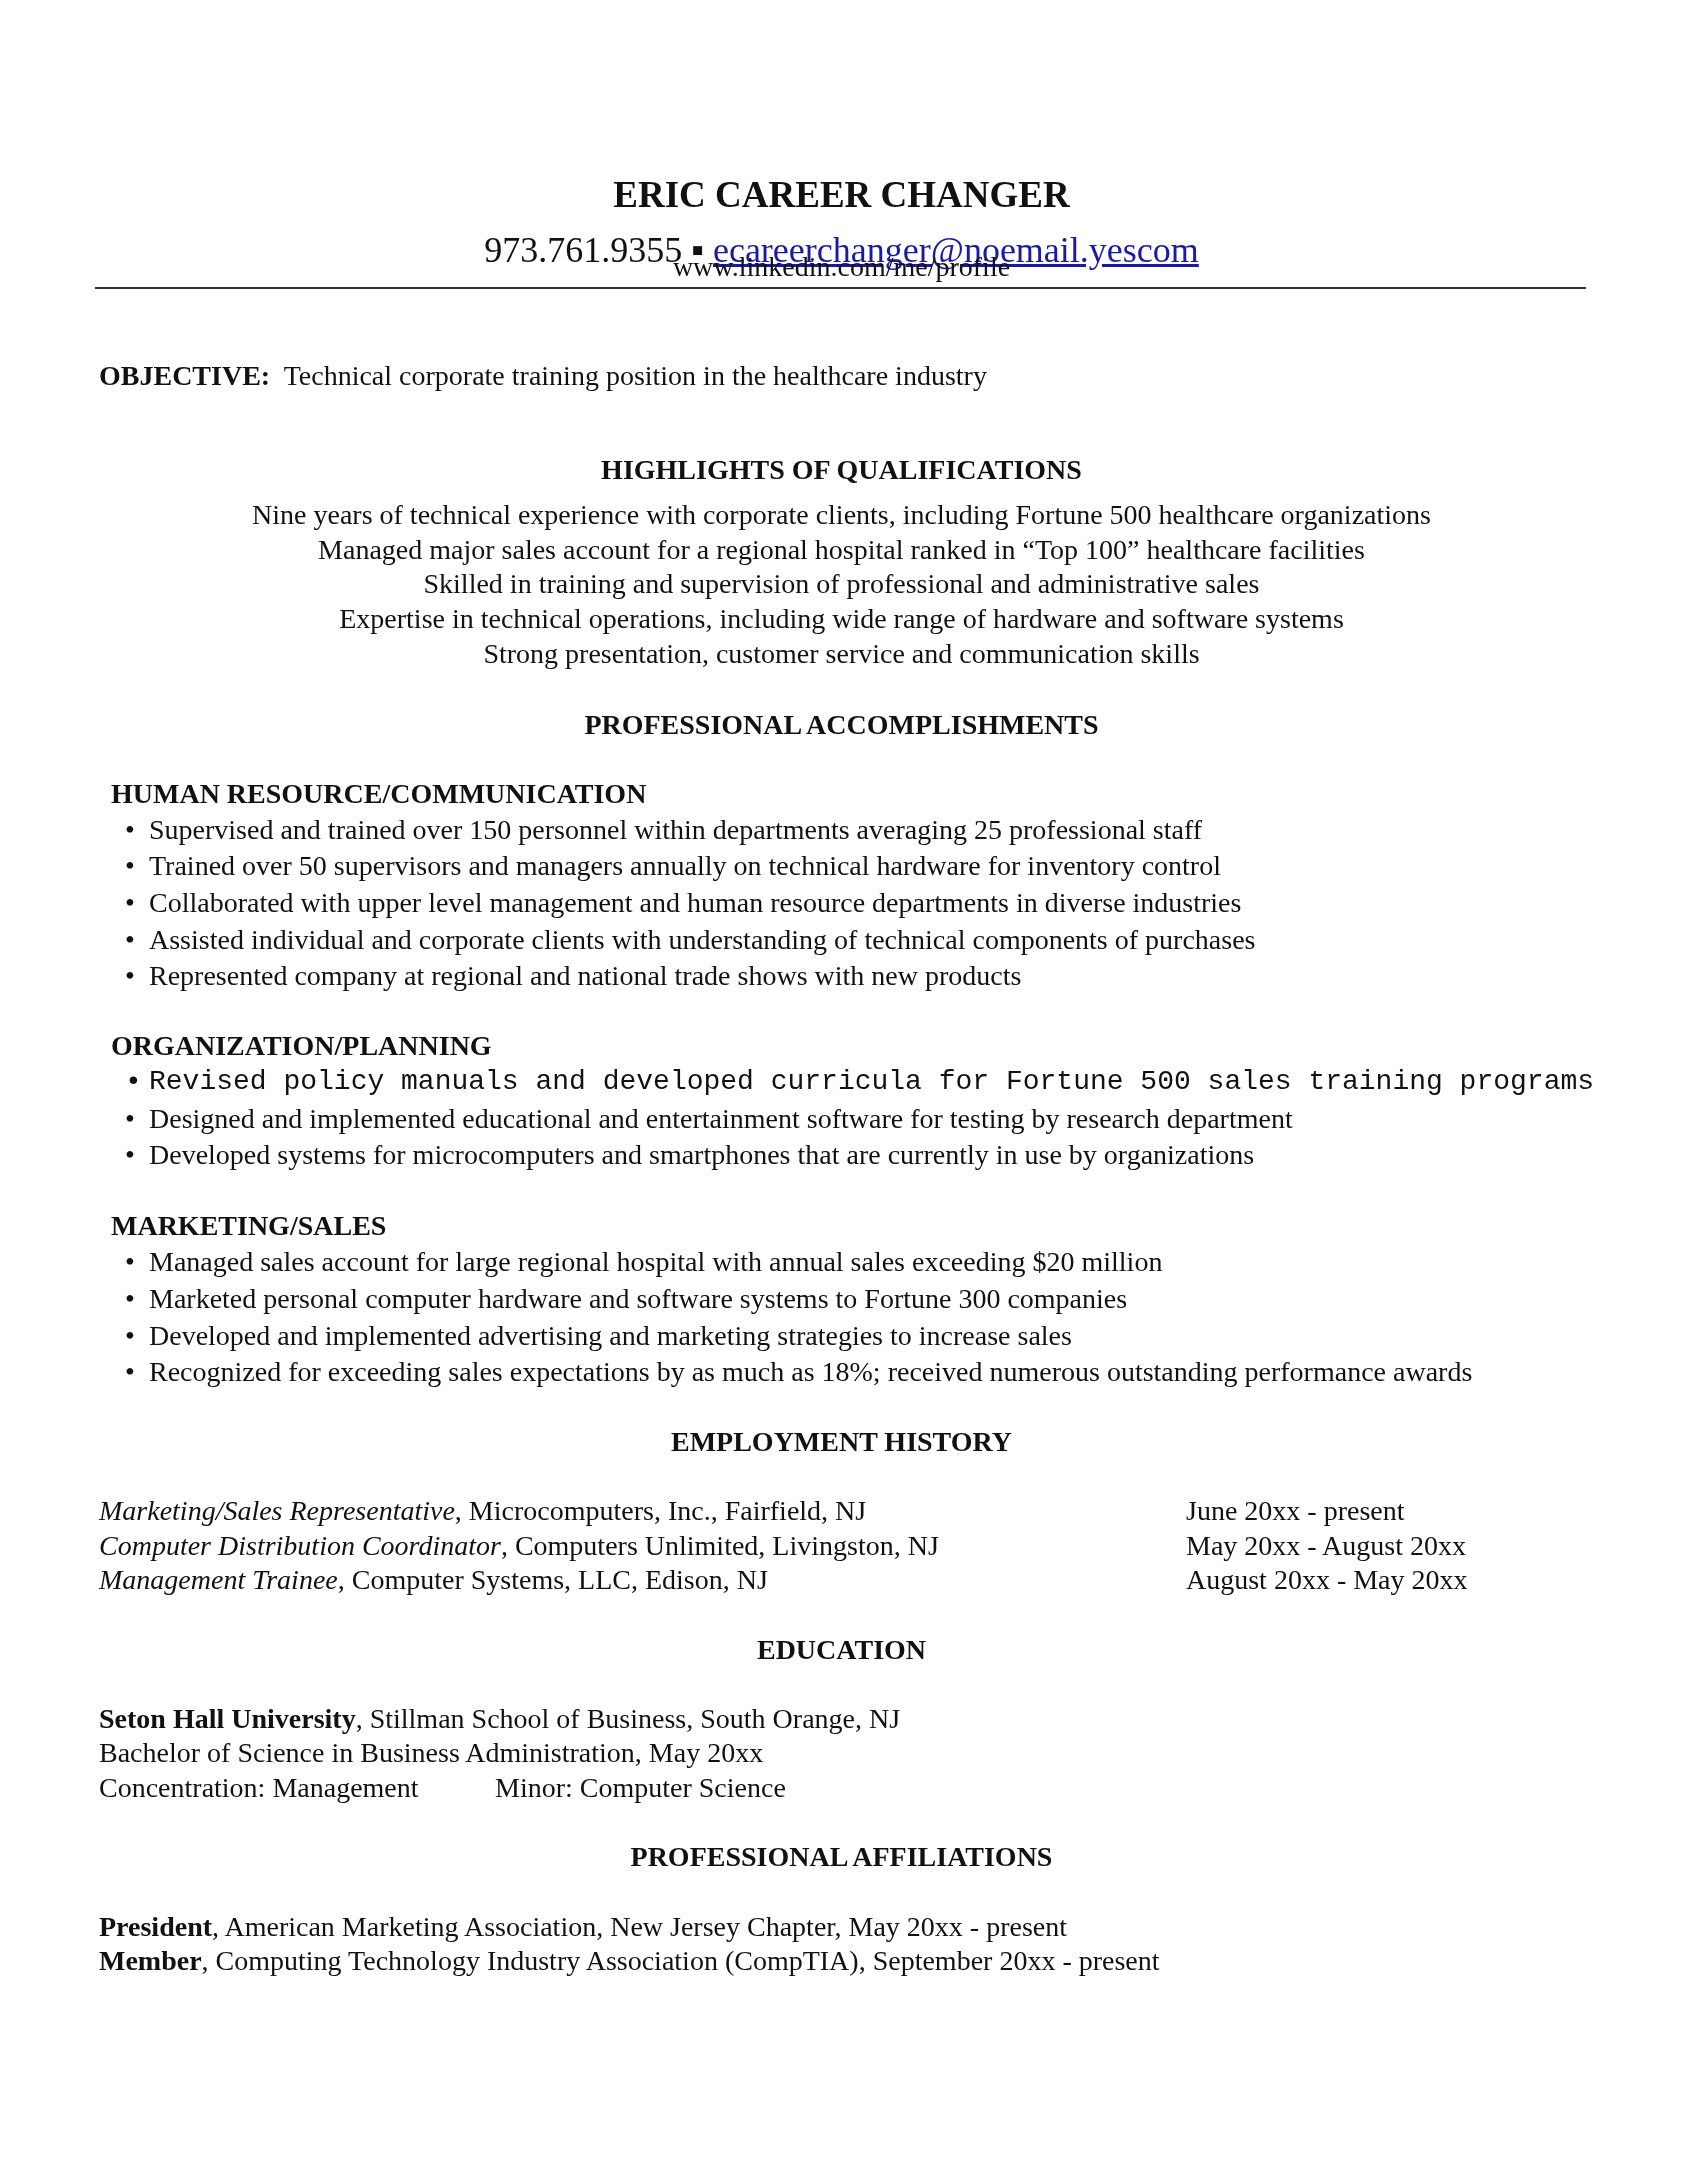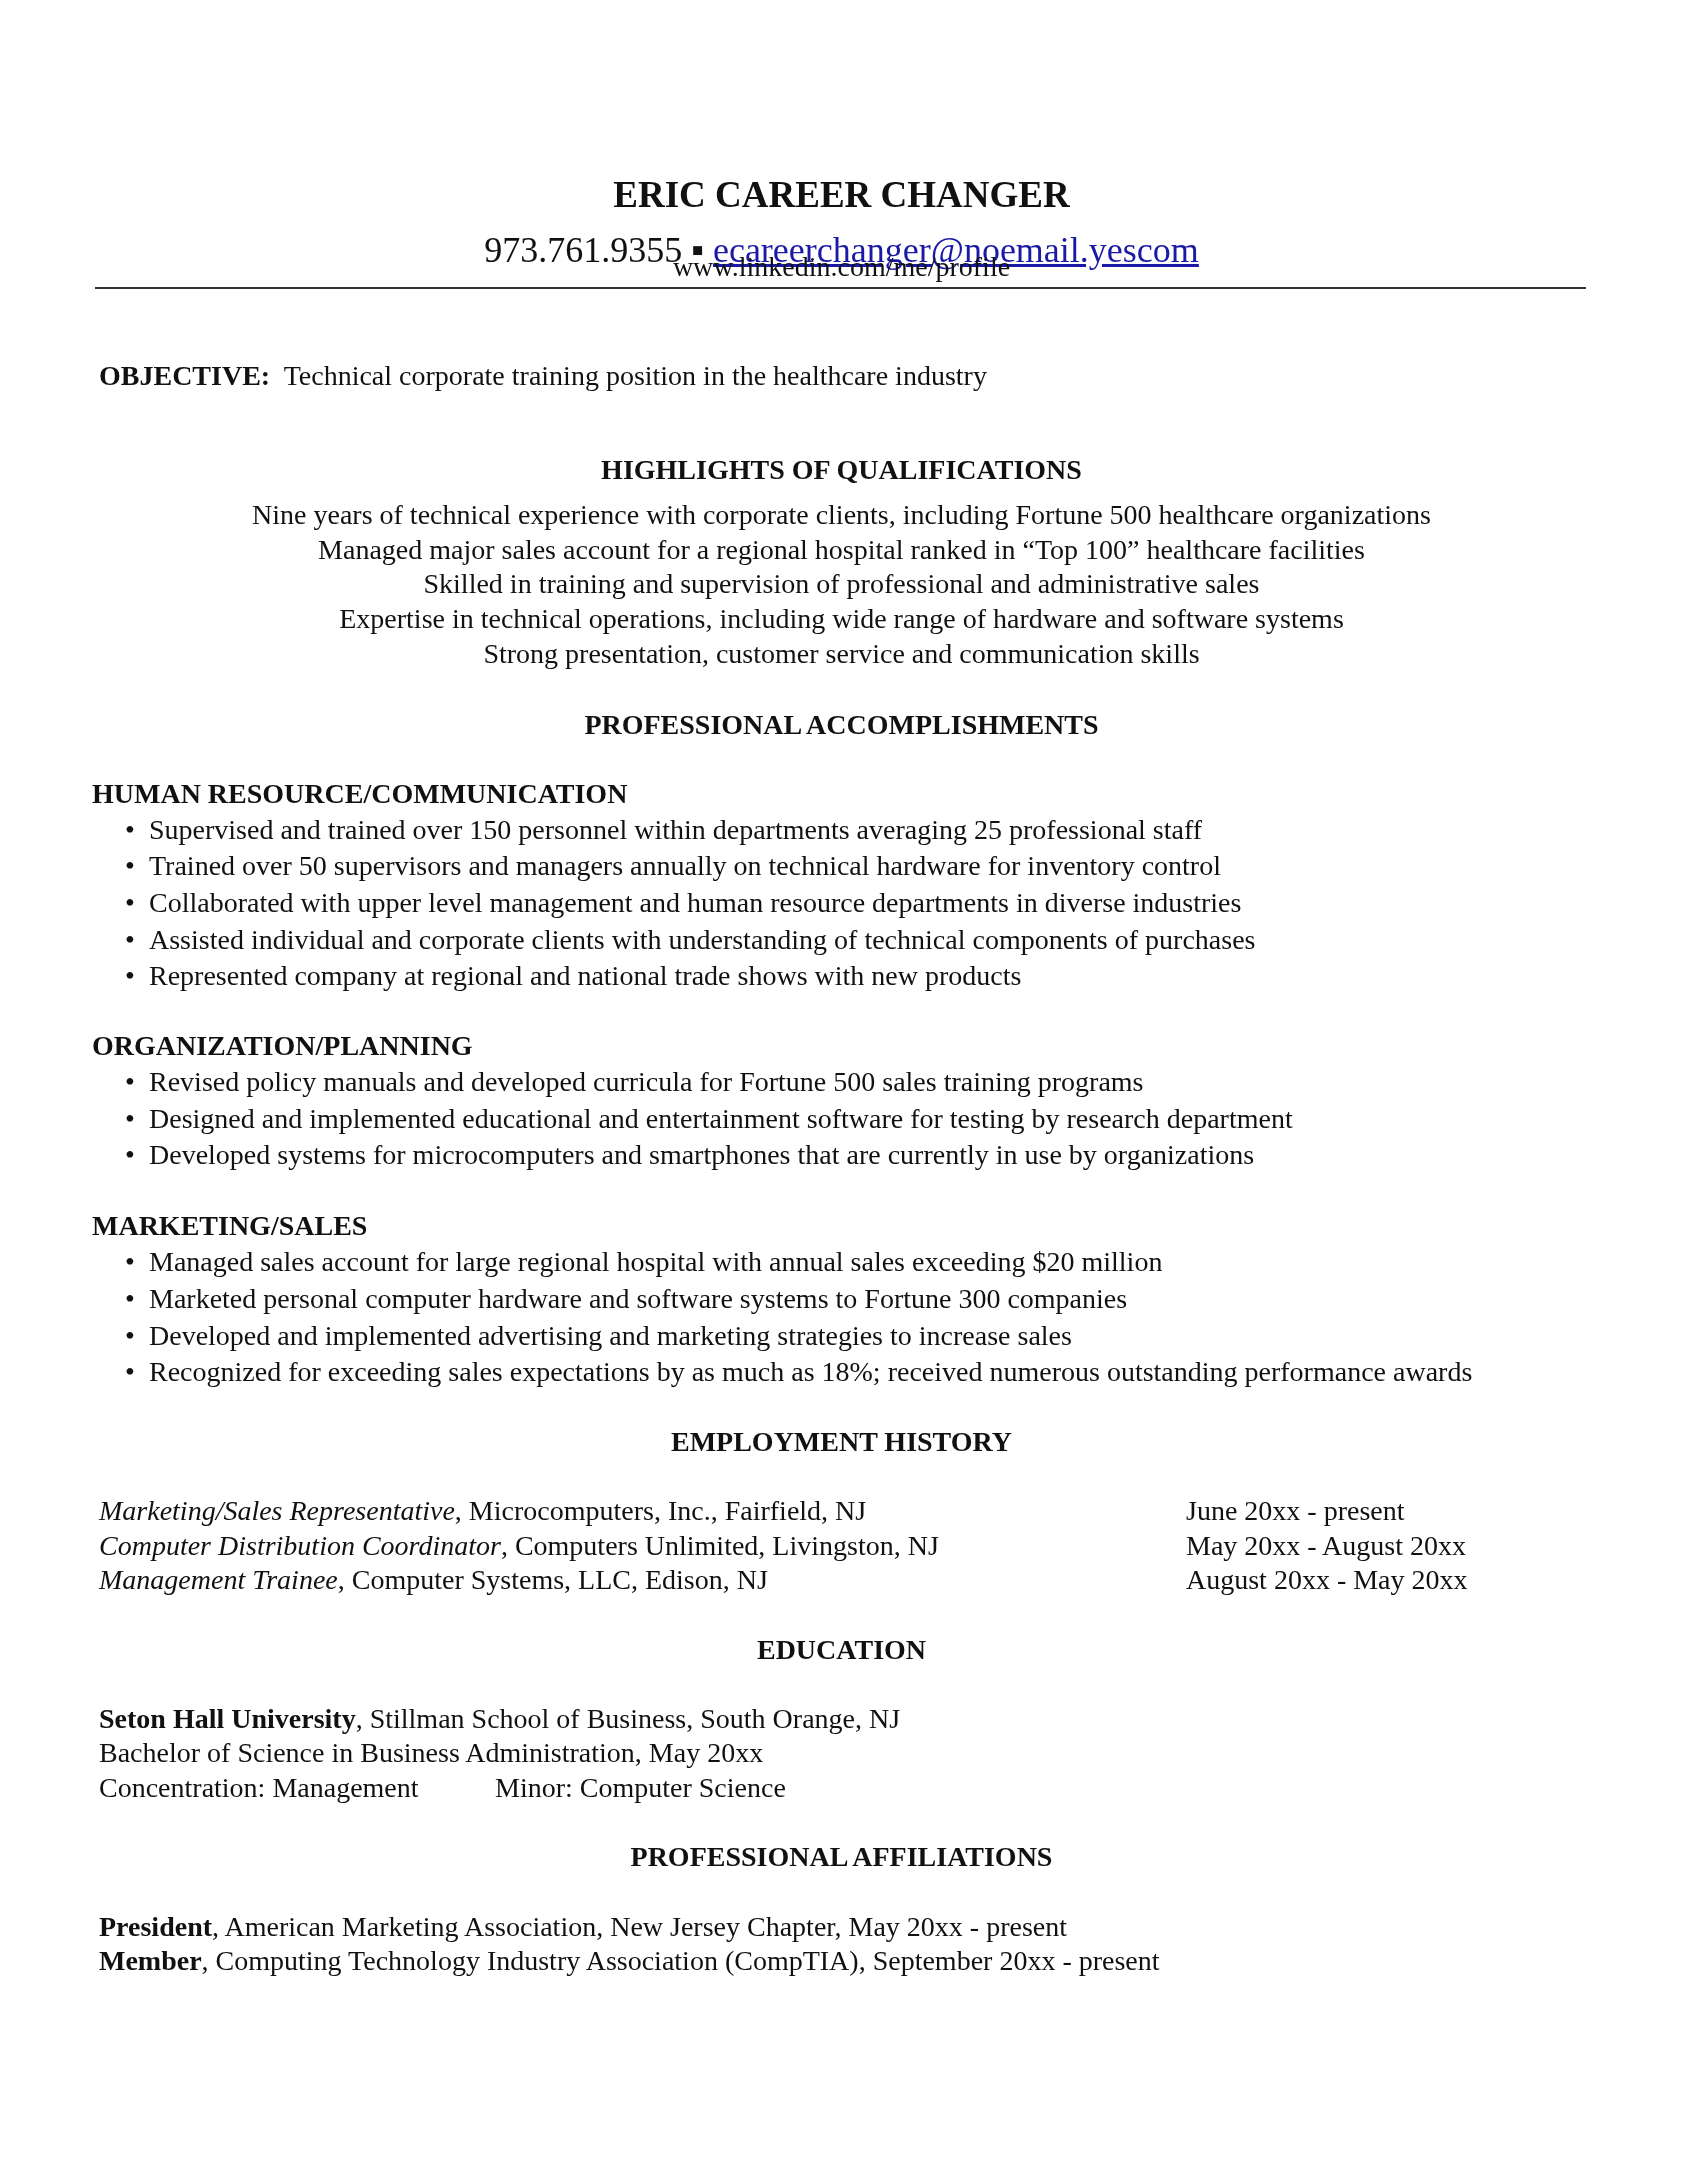--- a/index.html
+++ b/index.html
@@ -8,21 +8,21 @@
   .abs { position:absolute; white-space:nowrap; line-height:1; }
   .center { left:0; width:1683px; text-align:center; }
   .name { font-size:37px; font-weight:bold; top:176px; }
   .contact { font-size:36px; top:220px;margin-top:12px; }
   .email { color:#1a1aa6; text-decoration:underline; }
   .linkedin { font-size:28px; top:253px; }
   .rule { position:absolute; left:95px; width:1491px; top:287px; height:0; border-top:2px solid #333; }
   .body-text { font-size:28px; }
   .heading { font-size:28px; font-weight:bold; }
   .obj-label { font-weight:bold; }
-  .sub { left:92px; font-size:28px; font-weight:bold; }
+  .sub { left:111px; font-size:28px; font-weight:bold; }
   .bullet { left:125px; font-size:28px; }
   .bullet .dot { display:inline-block; width:24px; }
   .left { left:99px; }
   .date { left:1186px; font-size:28px; }
   i { font-style:italic; }
   b { font-weight:bold; }
 </style>
 </head>
 <body>
 
@@ -50,21 +50,21 @@
 <div class="abs center heading" style="top:711px;">PROFESSIONAL ACCOMPLISHMENTS</div>
 
 <div class="abs sub" style="top:780px;">HUMAN RESOURCE/COMMUNICATION</div>
 <div class="abs bullet" style="top:816px;"><span class="dot">•</span><span>Supervised and trained over 150 personnel within departments averaging 25 professional staff</span></div>
 <div class="abs bullet" style="top:852px;"><span class="dot">•</span><span>Trained over 50 supervisors and managers annually on technical hardware for inventory control</span></div>
 <div class="abs bullet" style="top:889px;"><span class="dot">•</span><span>Collaborated with upper level management and human resource departments in diverse industries</span></div>
 <div class="abs bullet" style="top:926px;"><span class="dot">•</span><span>Assisted individual and corporate clients with understanding of technical components of purchases</span></div>
 <div class="abs bullet" style="top:962px;"><span class="dot">•</span><span>Represented company at regional and national trade shows with new products</span></div>
 
 <div class="abs sub" style="top:1032px;">ORGANIZATION/PLANNING</div>
-<div class="abs bullet" style="top:1068px;"><span class="dot">•</span><span>Revised policy manuals and developed curricula for Fortune 500 sales training programs</span></div>
+<div class="abs bullet" style="top:1068px;font-family:Liberation Mono, monospace;"><span class="dot">•</span><span>Revised policy manuals and developed curricula for Fortune 500 sales training programs</span></div>
 <div class="abs bullet" style="top:1105px;"><span class="dot">•</span><span>Designed and implemented educational and entertainment software for testing by research department</span></div>
 <div class="abs bullet" style="top:1141px;"><span class="dot">•</span><span>Developed systems for microcomputers and smartphones that are currently in use by organizations</span></div>
 
 <div class="abs sub" style="top:1212px;">MARKETING/SALES</div>
 <div class="abs bullet" style="top:1248px;"><span class="dot">•</span><span>Managed sales account for large regional hospital with annual sales exceeding $20 million</span></div>
 <div class="abs bullet" style="top:1285px;"><span class="dot">•</span><span>Marketed personal computer hardware and software systems to Fortune 300 companies</span></div>
 <div class="abs bullet" style="top:1322px;"><span class="dot">•</span><span>Developed and implemented advertising and marketing strategies to increase sales</span></div>
 <div class="abs bullet" style="top:1358px;"><span class="dot">•</span><span>Recognized for exceeding sales expectations by as much as 18%; received numerous outstanding performance awards</span></div>
 
 <div class="abs center heading" style="top:1428px;">EMPLOYMENT HISTORY</div>

